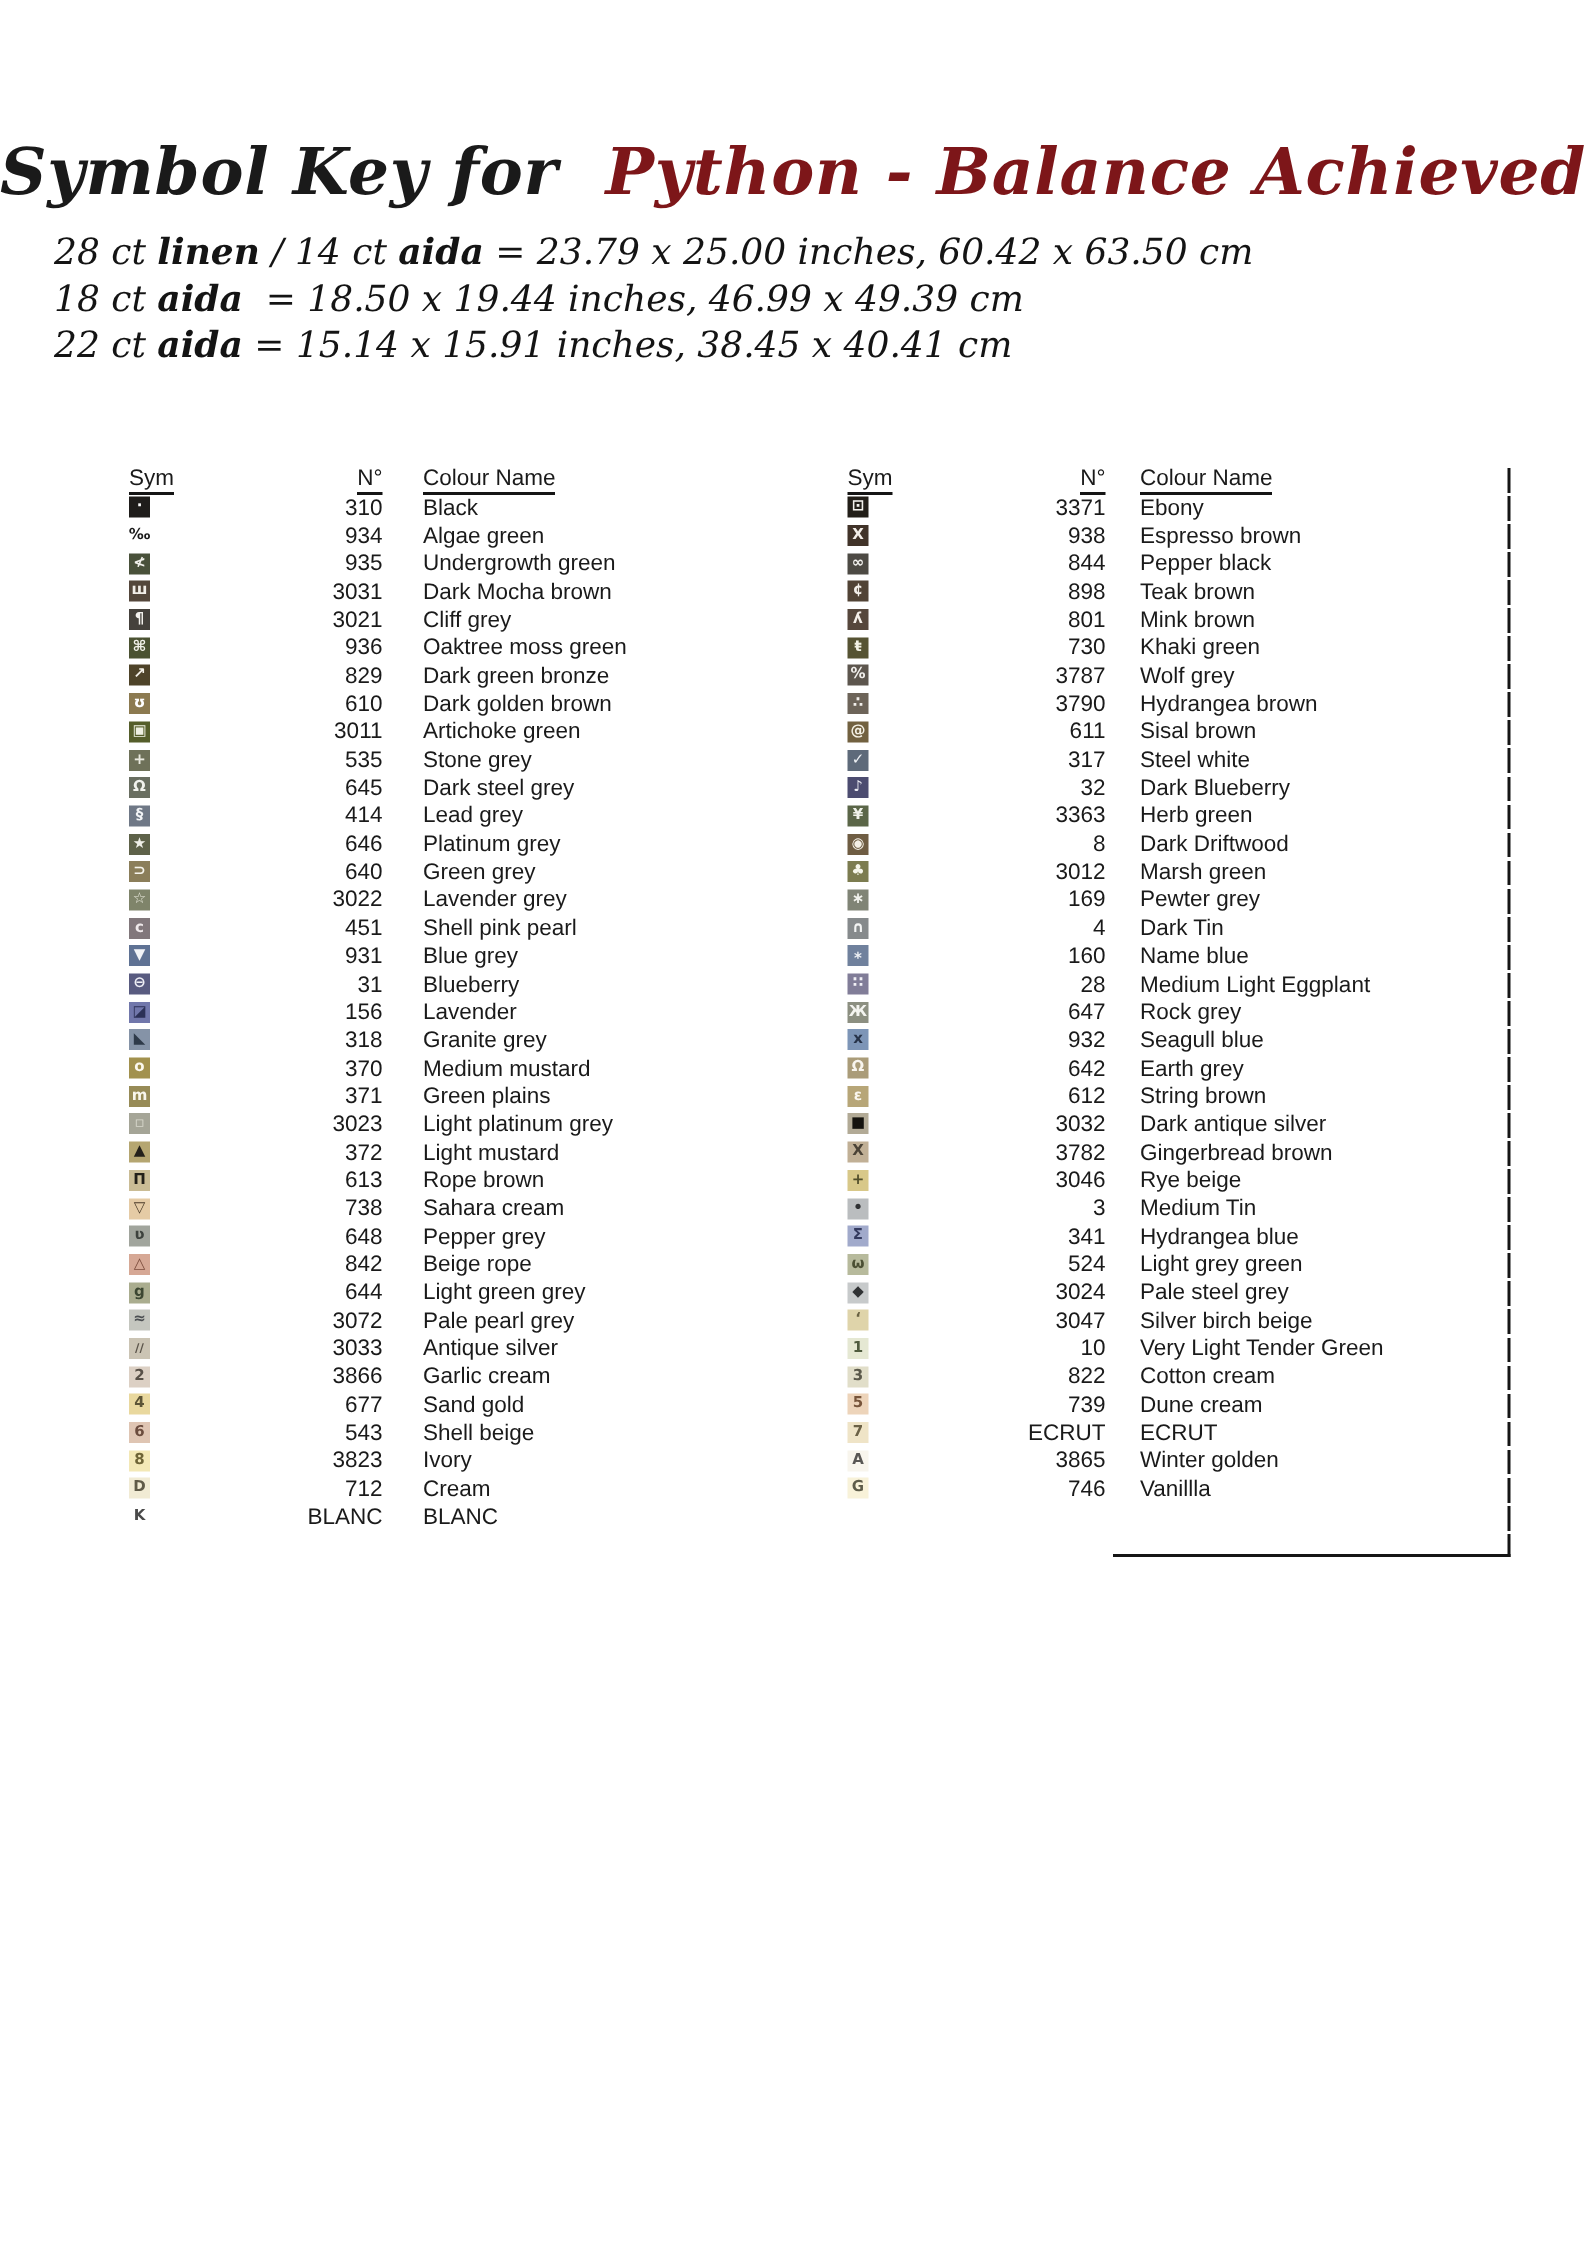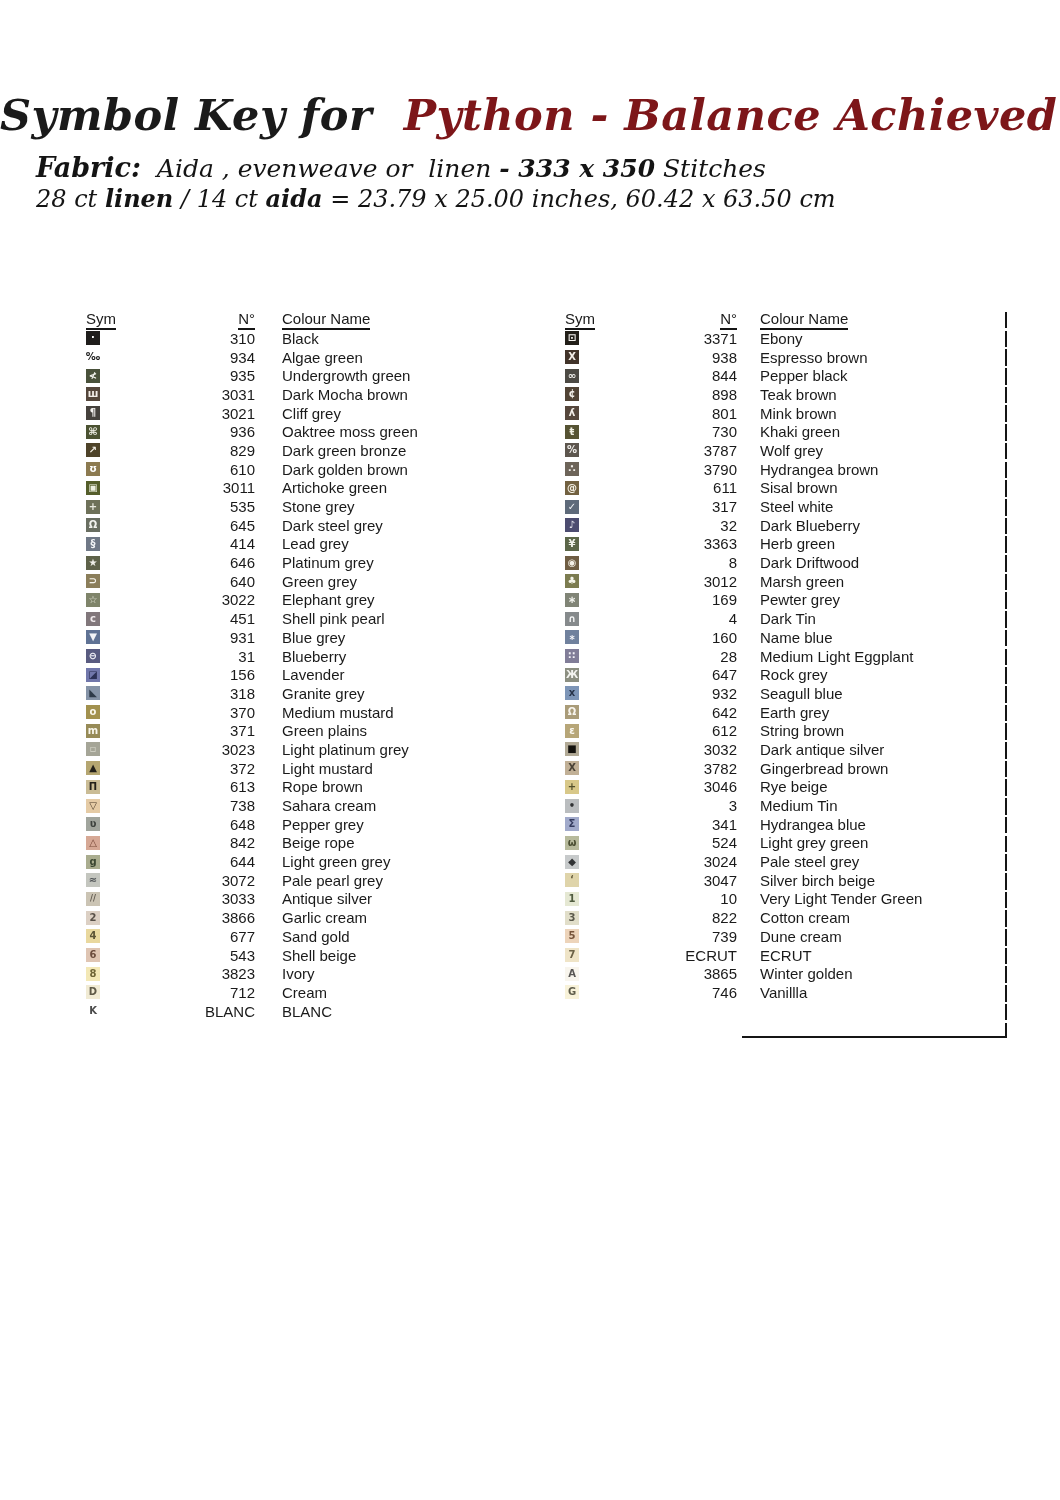--- a/index.html
+++ b/index.html
@@ -51,22 +51,23 @@
 </style>
 </head>
 <body>
 
 <div class="title">
   <span class="t-black">Symbol Key for</span>
   <span class="t-red" style="color: rgb(125, 22, 25);">Python - Balance Achieved (small)</span>
 </div>
 
 <div class="fabric">
-    <div class="fline first"><span class="b lead">Fabric:</span><span>  Aida , evenweave or  linen </span><span class="b">- 333 x 350</span><span> Stitches</span></div>
     <div class="fline"><span>28 ct </span><span class="b">linen</span><span> / 14 ct </span><span class="b">aida</span><span> = 23.79 x 25.00 inches, 60.42 x 63.50 cm</span></div>
+    <div class="fline"><span>18 ct </span><span class="b">aida</span><span>  = 18.50 x 19.44 inches, 46.99 x 49.39 cm</span></div>
+    <div class="fline"><span>22 ct </span><span class="b">aida</span><span> = 15.14 x 15.91 inches, 38.45 x 40.41 cm</span></div>
   </div>
 
 <div class="keytable">
   <div class="kcol left">
       <div class="hdr-row">
         <span class="hdr-sym"><u>Sym</u></span>
         <span class="hdr-num"><u>N°</u></span>
         <span class="hdr-name"><u>Colour Name</u></span>
       </div>
       <div class="row">
@@ -165,21 +166,21 @@
           <span class="symbox" style="background: rgb(139, 126, 90); color: rgb(246, 244, 236);">⊃</span>
         </span>
         <span class="numcell">640</span>
         <span class="namecell">Green grey</span>
       </div>
       <div class="row">
         <span class="symcell">
           <span class="symbox" style="background: rgb(127, 132, 106); color: rgb(232, 232, 220);">☆</span>
         </span>
         <span class="numcell">3022</span>
-        <span class="namecell">Elephant grey</span>
+        <span class="namecell">Lavender grey</span>
       </div>
       <div class="row">
         <span class="symcell">
           <span class="symbox" style="background: rgb(129, 119, 123); color: rgb(239, 233, 235);">c</span>
         </span>
         <span class="numcell">451</span>
         <span class="namecell">Shell pink pearl</span>
       </div>
       <div class="row">
         <span class="symcell">

